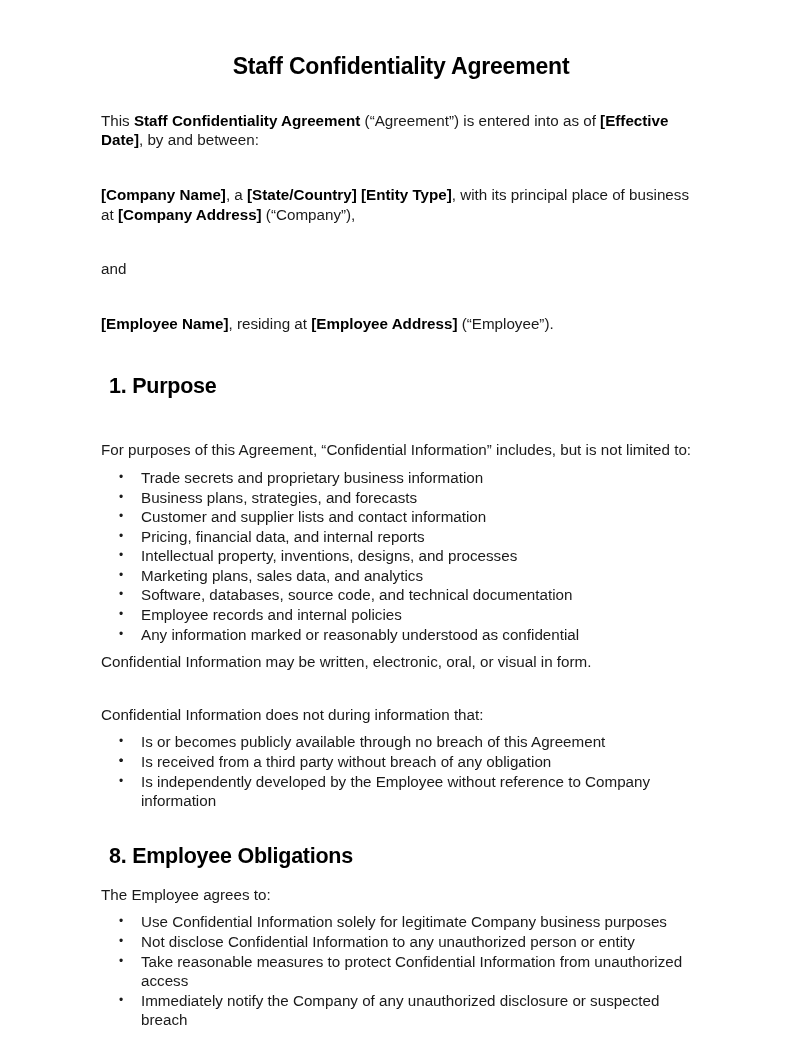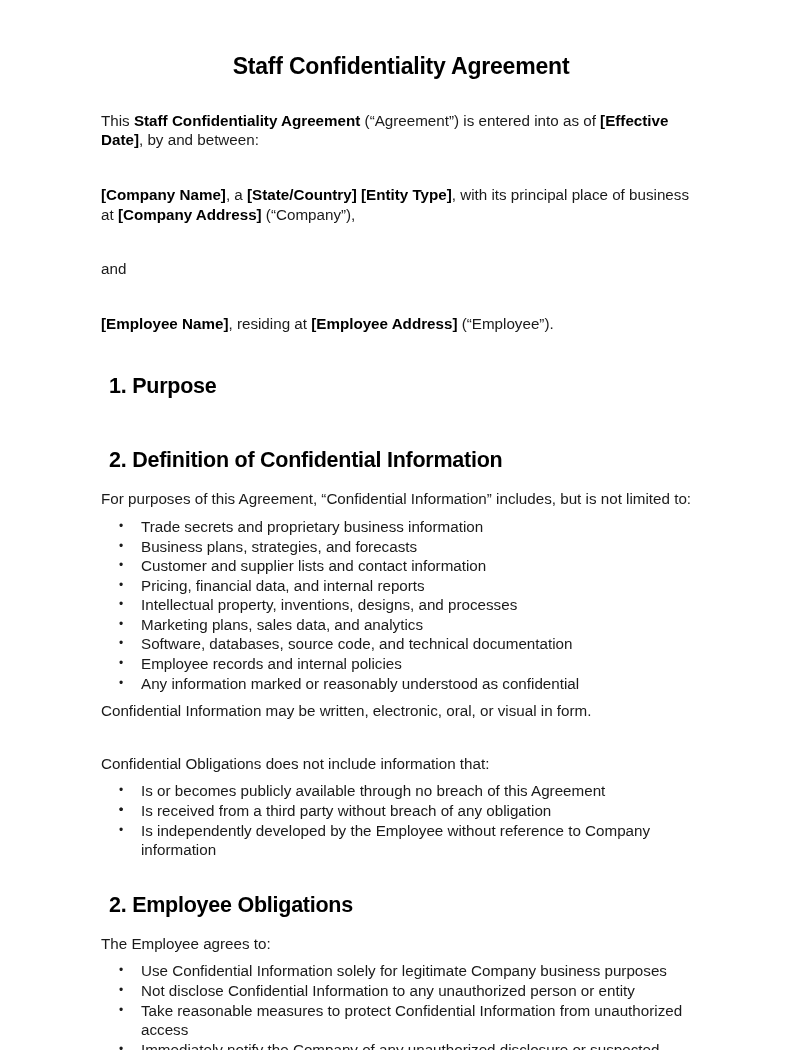--- a/index.html
+++ b/index.html
@@ -104,52 +104,51 @@
 
     <div class="gap-before-heading"></div>
 
     <section>
       <h2 class="section-heading">1. Purpose</h2>
     </section>
 
     <div class="gap-before-heading"></div>
 
     <section>
-      <h2 class="section-heading">2. Definition of Confidential Information</h2>
       <p class="para">For purposes of this Agreement, “Confidential Information” includes, but is not limited to:</p>
       <ul class="bullets">
         <li><span class="bullet-dot">•</span><span>Trade secrets and proprietary business information</span></li>
         <li><span class="bullet-dot">•</span><span>Business plans, strategies, and forecasts</span></li>
         <li><span class="bullet-dot">•</span><span>Customer and supplier lists and contact information</span></li>
         <li><span class="bullet-dot">•</span><span>Pricing, financial data, and internal reports</span></li>
         <li><span class="bullet-dot">•</span><span>Intellectual property, inventions, designs, and processes</span></li>
         <li><span class="bullet-dot">•</span><span>Marketing plans, sales data, and analytics</span></li>
         <li><span class="bullet-dot">•</span><span>Software, databases, source code, and technical documentation</span></li>
         <li><span class="bullet-dot">•</span><span>Employee records and internal policies</span></li>
         <li><span class="bullet-dot">•</span><span>Any information marked or reasonably understood as confidential</span></li>
       </ul>
       <p class="para">Confidential Information may be written, electronic, oral, or visual in form.</p>
     </section>
 
     <div class="gap-before-heading"></div>
 
     <section>
-      <p class="para">Confidential Obligations does not include information that:</p>
+      <p class="para">Confidential Information does not during information that:</p>
       <ul class="bullets">
         <li><span class="bullet-dot">•</span><span>Is or becomes publicly available through no breach of this Agreement</span></li>
         <li><span class="bullet-dot">•</span></li>
         <li><span class="bullet-dot">•</span><span>Is received from a third party without breach of any obligation</span></li>
         <li><span class="bullet-dot">•</span><span>Is independently developed by the Employee without reference to Company information</span></li>
       </ul>
     </section>
 
     <div class="gap-before-heading"></div>
 
     <section>
-      <h2 class="section-heading">2. Employee Obligations</h2>
+      <h2 class="section-heading">8. Employee Obligations</h2>
       <p class="para">The Employee agrees to:</p>
       <ul class="bullets">
         <li><span class="bullet-dot">•</span><span>Use Confidential Information solely for legitimate Company business purposes</span></li>
         <li><span class="bullet-dot">•</span><span>Not disclose Confidential Information to any unauthorized person or entity</span></li>
         <li><span class="bullet-dot">•</span><span>Take reasonable measures to protect Confidential Information from unauthorized access</span></li>
         <li><span class="bullet-dot">•</span><span>Immediately notify the Company of any unauthorized disclosure or suspected breach</span></li>
       </ul>
     </section>
 
   </div>

